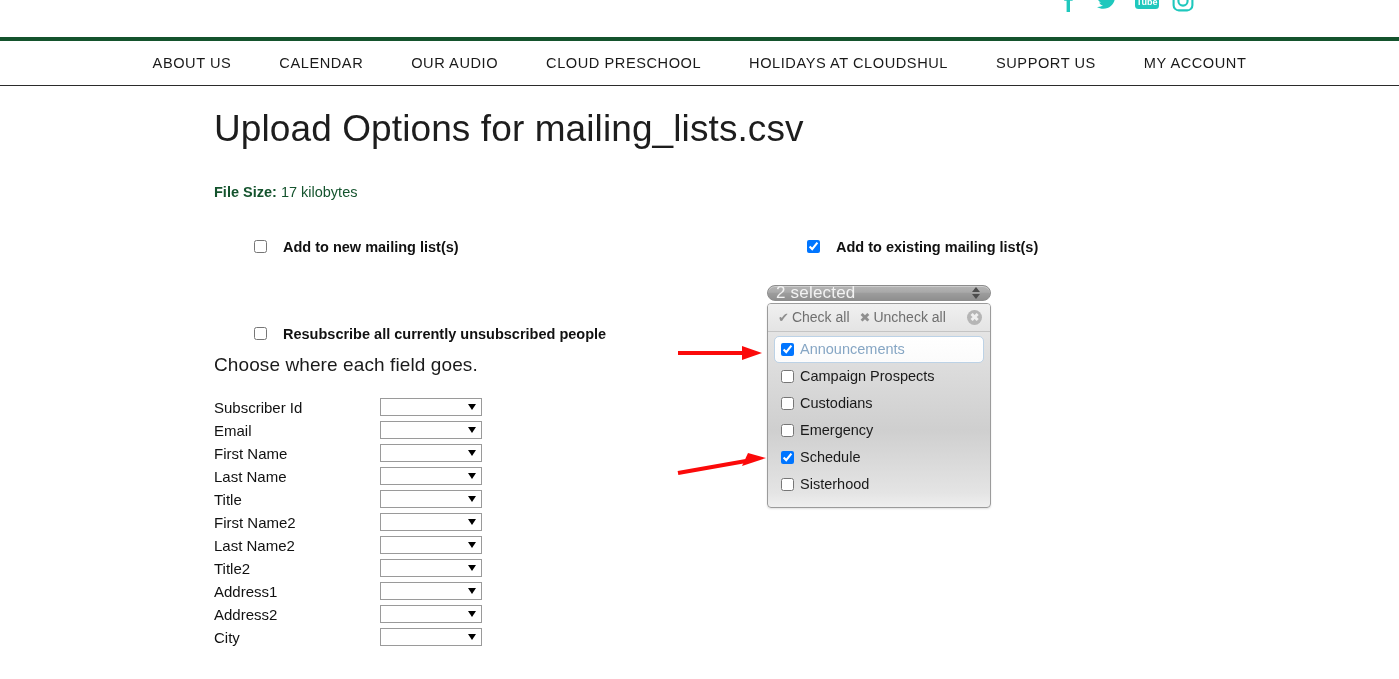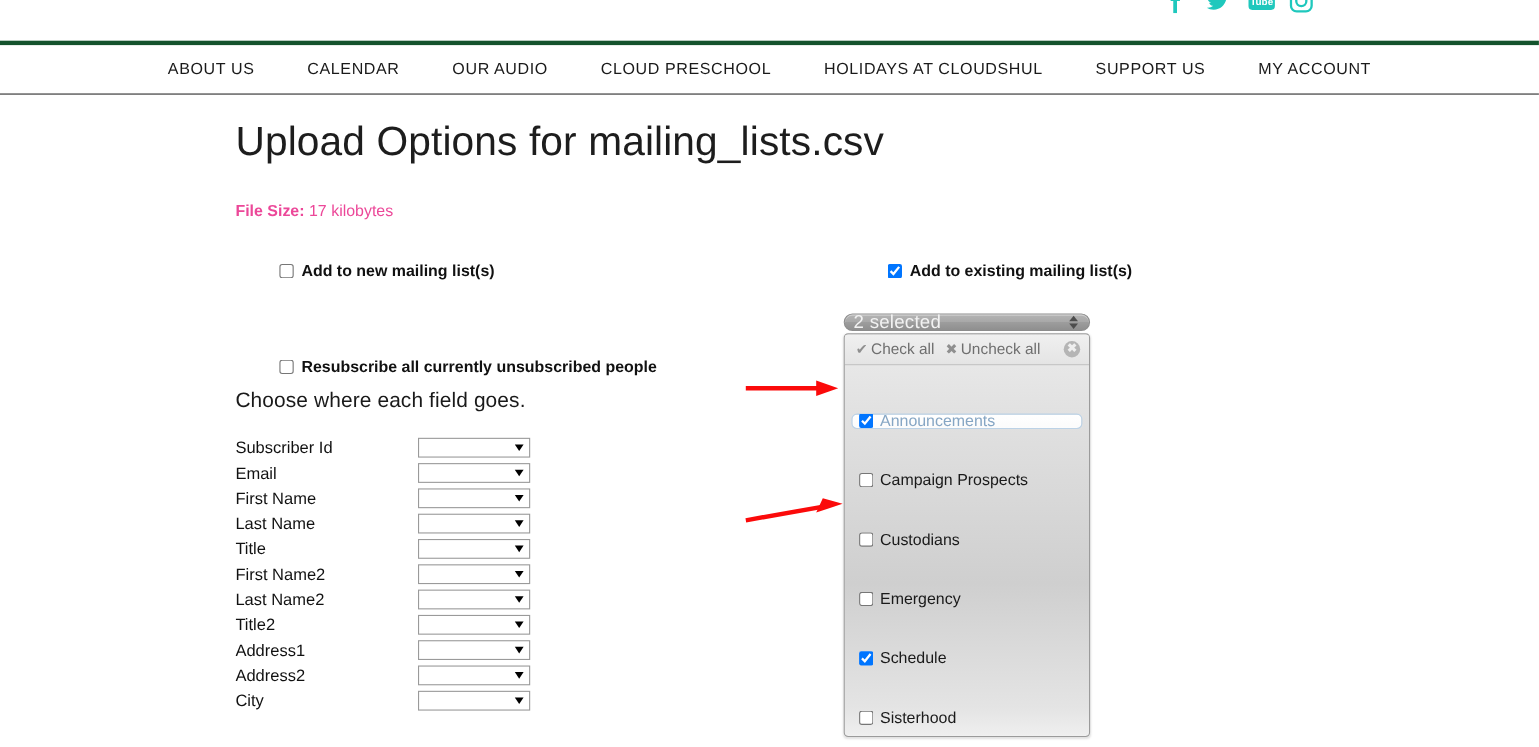--- a/index.html
+++ b/index.html
@@ -71,39 +71,39 @@
     font-weight: 400;
     color: #1d1d1d;
     margin: 12px 0 0 0;
     letter-spacing: 0.1px;
   }
 
   .meta {
     margin-top: 33px;
     font-size: 14.5px;
     line-height: 19.5px;
-    color: #ec4899;
+    color: #14532d;
   }
   .meta b { font-weight: 700; }
 
   
   .cols { position: relative; margin-top: 36px; }
 
   .left-col { width: 560px; }
   .right-col {
     position: absolute;
     left: 553px;
     top: 0px;
     width: 320px;
   }
 
   .cbrow {
     display: flex;
     align-items: center;
-    gap: 7px;
+    gap: 16px;
     font-size: 14.5px;
     font-weight: 700;
     color: #111;
     padding-left: 40px;
   }
   .cbrow input[type=checkbox] { margin: 0; }
 
   .spacer-a { height: 71px; }
 
   .choose {
@@ -216,28 +216,27 @@
     text-align: center;
     cursor: pointer;
     font-weight: 700;
   }
 
   .ms-list { padding: 4px 6px 0 6px; }
   .ms-item {
     display: flex;
     align-items: center;
     gap: 6px;
-    height: 14px;
+    height: 27px;
     padding: 0 6px;
     font-size: 14.5px;
     color: #1a1a1a;
     border: 1px solid transparent;
     border-radius: 5px;
     cursor: pointer;
-    margin-top: 40px;
   }
   .ms-item input[type=checkbox] { margin: 0; }
   .ms-item.focused {
     background: linear-gradient(to bottom, #ffffff, #fbfbfb);
     border-color: #bcd2e6;
     color: #86a6c4;
     box-shadow: 0 0 0 1px rgba(255,255,255,.6) inset;
   }
 
   

